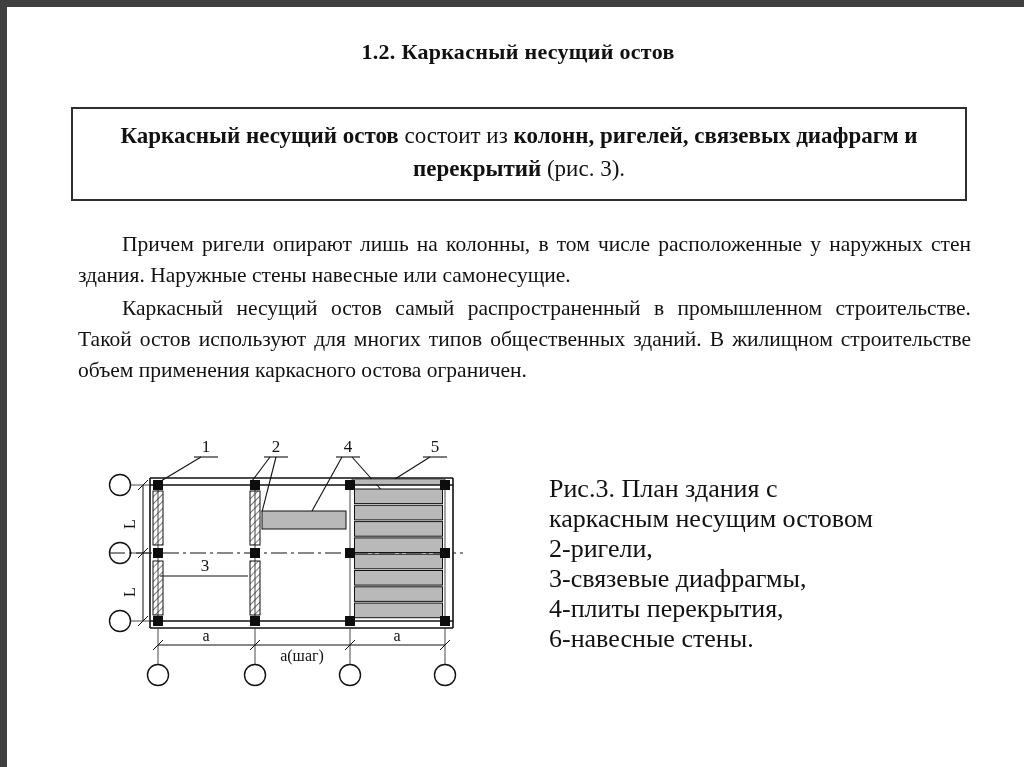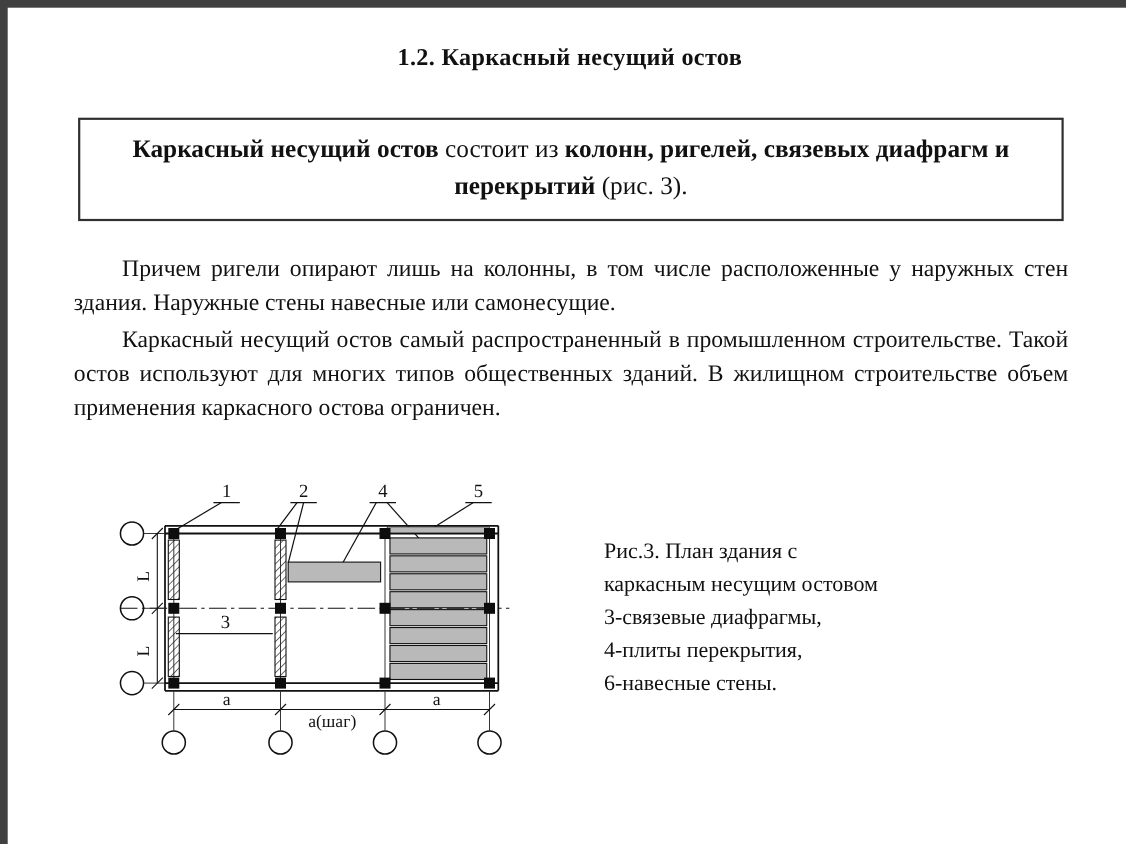--- a/index.html
+++ b/index.html
@@ -27,26 +27,26 @@
     font-size:23px;
     line-height:33px;
   }
   .def-box .b { font-weight:bold; }
   .body-text {
     margin:28px 58px 0 60px;
     font-size:21.5px;
     line-height:31px;
     text-align:justify;
   }
-  .body-text p { margin:0 0 2px 0; text-indent:44px; }
+  .body-text p { margin:0 0 2px 11px; text-indent:44px; }
   .figure-row { display:flex; margin:48px 30px 0 88px; }
   .caption {
     margin-left:62px;
-    margin-top:52px;
-    font-size:20px;
+    margin-top:40px;
+    font-size:26px;
     line-height:30px;
     white-space:nowrap;
   }
   
   svg text { font-family:"Liberation Serif", serif; fill:#111; }
   .thick { stroke:#111; stroke-width:1.6; fill:none; }
   .thin  { stroke:#333; stroke-width:0.9; fill:none; }
   .leader{ stroke:#111; stroke-width:1.1; fill:none; }
   .col   { fill:#0d0d0d; stroke:none; }
   .bar   { stroke:#111; stroke-width:1; }
@@ -198,20 +198,21 @@
         <circle class="circ" cx="63" cy="241" r="10.5"></circle>
         <circle class="circ" cx="160" cy="241" r="10.5"></circle>
         <circle class="circ" cx="255" cy="241" r="10.5"></circle>
         <circle class="circ" cx="350" cy="241" r="10.5"></circle>
       </g>
     </svg>
 
     <div class="caption">
       <div>Рис.3. План здания с</div>
       <div>каркасным несущим остовом</div>
+      <div>2-ригели,</div>
       <div>3-связевые диафрагмы,</div>
       <div>4-плиты перекрытия,</div>
       <div>6-навесные стены.</div>
     </div>
 
   </div>
 
 </div>
 
 </body></html>

